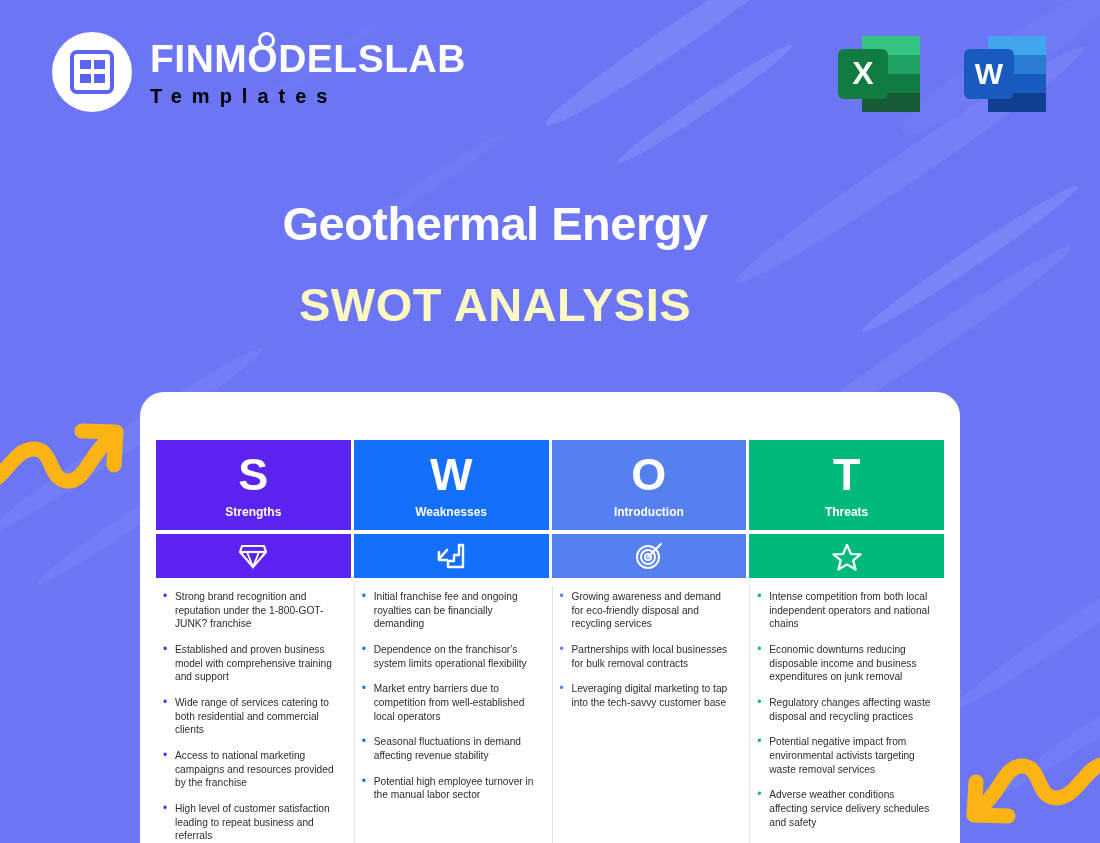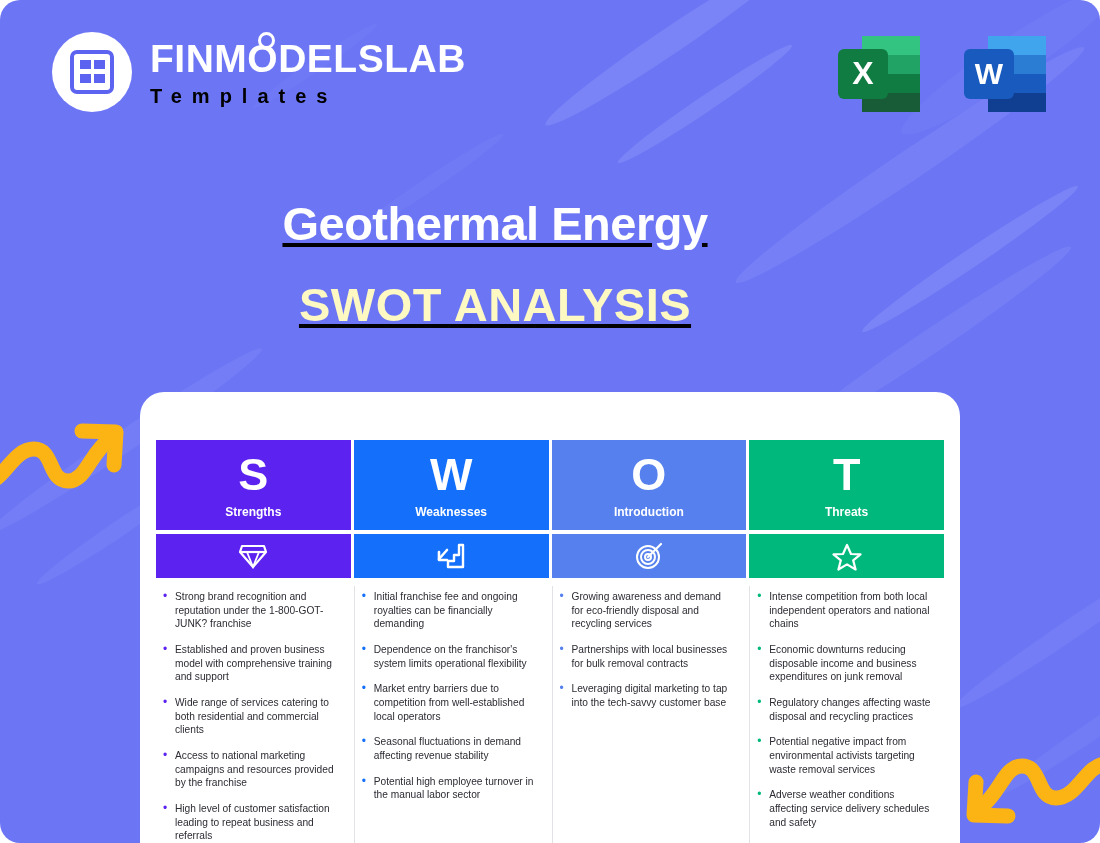--- a/index.html
+++ b/index.html
@@ -10,21 +10,20 @@
     overflow: hidden;
     font-family: "Liberation Sans", sans-serif;
   }
 
   .canvas {
     position: relative;
     width: 1100px;
     height: 843px;
     background: #6c76f5;
     overflow: hidden;
-    border-radius: 20px;
   }
 
   
   .brush {
     position: absolute;
     background: rgba(255,255,255,0.10);
     border-radius: 50%;
     pointer-events: none;
   }
   .b1 { width: 300px; height: 26px; top: 28px;  left: 520px; transform: rotate(-34deg); }
@@ -93,21 +92,20 @@
     display: flex;
     gap: 30px;
   }
   .office-ico { position: relative; width: 96px; height: 92px; }
 
   
   .titles {
     position: absolute;
     top: 196px; left: 0; width: 990px;
     text-align: center;
-    text-decoration: underline;
   }
   .title-1 {
     font-size: 47px;
     font-weight: 800;
     color: #ffffff;
     letter-spacing: -0.5px;
   }
   .title-2 {
     font-size: 47px;
     font-weight: 800;

